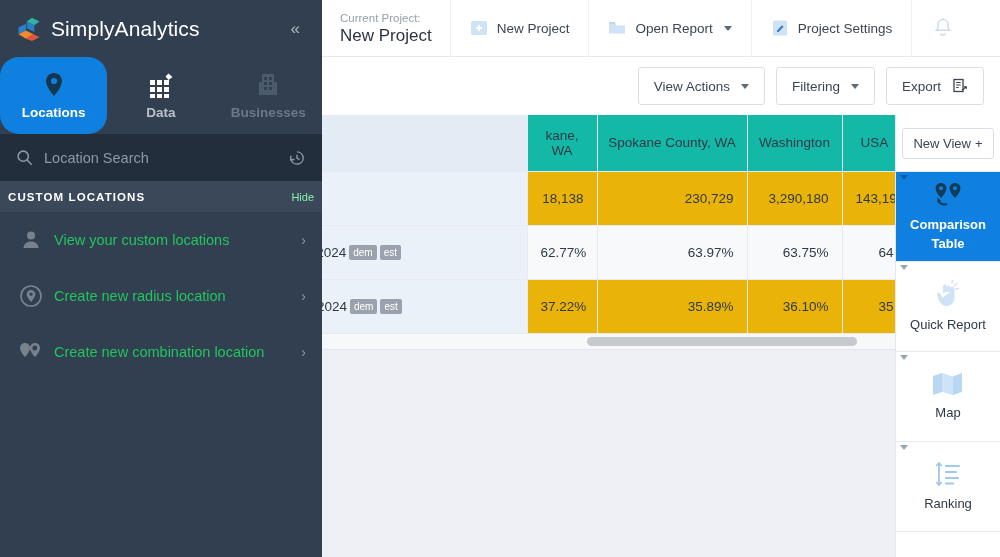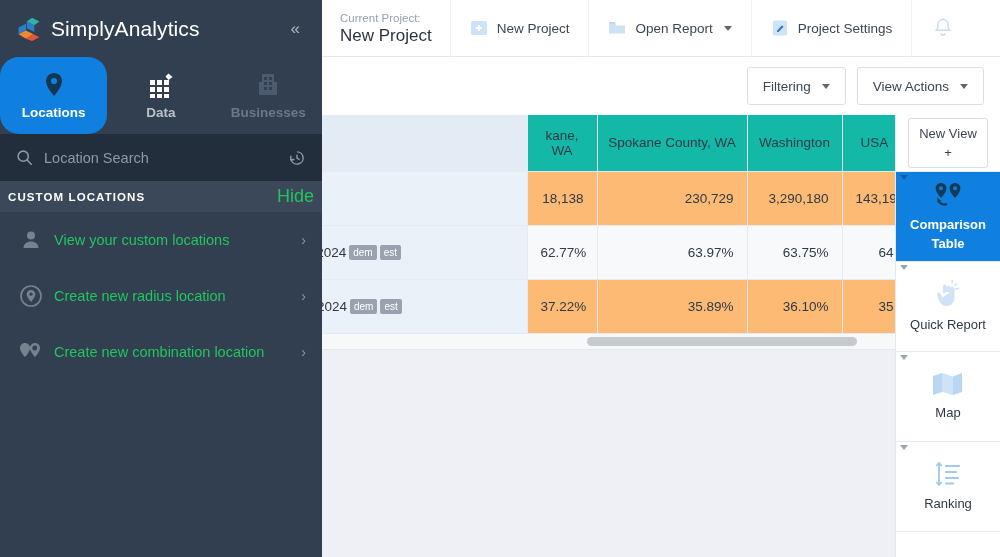--- a/index.html
+++ b/index.html
@@ -30,21 +30,21 @@
   .search-bar { height: 47px; background: #232e3c; display: flex; align-items: center; padding: 5px 16px; }
   .search-bar .sicon { width: 17px; height: 17px; flex: none; margin-right: 11px; }
   .search-input { background: transparent; border: none; outline: none; flex: 1;
                   color: #9aa5b1; font-size: 14.5px; font-family: "Liberation Sans", sans-serif; }
   .search-input::placeholder { color: #8e99a6; }
   .hist-icon { width: 18px; height: 18px; flex: none; cursor: pointer; }
 
   .section-head { height: 31px; background: #3a485a; display: flex; align-items: center;
                   padding: 0 8px; }
   .section-head .stitle { font-size: 11.5px; letter-spacing: 1.1px; color: #ffffff; font-weight: bold; }
-  .section-head .hide { margin-left: auto; font-size: 18px; color: #22c55e; cursor: pointer; }
+  .section-head .hide { margin-left: auto; font-size: 11px; color: #86efac; cursor: pointer; }
 
   .nav-item { height: 56px; display: flex; align-items: center; padding: 0 16px; cursor: pointer; }
   .nav-item .nicon { width: 30px; flex: none; display: flex; align-items: center; justify-content: center; }
   .nav-item .nlabel { font-size: 14.5px; color: #22c55e; margin-left: 8px; }
   .nav-item .chev { margin-left: auto; color: #8d97a3; font-size: 14px; }
 
   
   .right { flex: 1; height: 557px; display: flex; flex-direction: column; background: #eef0f5; min-width: 0; }
 
   .topbar { height: 57px; background: #ffffff; display: flex; align-items: center;
@@ -72,37 +72,37 @@
   .table-clip { overflow: hidden; background: #ffffff; }
 
   table.cmp { border-collapse: collapse; table-layout: fixed; width: 830px;
               margin-left: -245px; }
   table.cmp th, table.cmp td { border-right: 1px solid #e6ebf1; border-bottom: 1px solid #e6ebf1; }
   table.cmp th { background: #14b8a6; height: 56px; font-size: 13.5px; color: #2f3a47;
                  font-weight: normal; text-align: center; padding: 0 10px; }
   table.cmp th.rowhead { background: #e3ecf5; }
   table.cmp td { height: 54px; font-size: 13.5px; color: #2f3a47; padding: 0 13px; text-align: right; }
   table.cmp td.label { text-align: left; line-height: 17px; }
-  table.cmp tr.odd td { background: #fdba74; }
+  table.cmp tr.odd td { background: #eab308; }
   table.cmp tr.even td { background: #f7f9fb; }
   table.cmp tr.odd td.label { background: #eaf1f8; }
   table.cmp tr.even td.label { background: #eaf1f8; }
   .tag { display: inline-block; background: #9aa3ad; color: #ffffff; font-size: 10px;
          padding: 2px 4px; border-radius: 2px; margin-left: 3px; vertical-align: 1px; line-height: 11px; }
 
   .hscroll { height: 16px; background: #f7f8fa; position: relative; border-bottom: 1px solid #e3e7ee; }
   .hthumb { position: absolute; top: 3px; height: 9px; background: #c6c9ce; border-radius: 5px; }
   .filler { flex: 1; background: #eef0f5; }
 
   
   .views { width: 105px; flex: none; background: #ffffff; border-left: 1px solid #e3e7ee;
            display: flex; flex-direction: column; }
   .newview-wrap { height: 56px; display: flex; align-items: center; justify-content: center; flex: none; }
   .newview { border: 1px solid #d9dfe7; border-radius: 3px; background: #fff; font-size: 13px;
-             color: #3b4654; padding: 7px 10px; cursor: pointer; display: flex; align-items: center; gap: 4px; flex-direction: column; }
+             color: #3b4654; padding: 7px 10px; cursor: pointer; display: flex; align-items: center; gap: 4px; }
   .vitem { height: 90px; border-top: 1px solid #e7ebf1; position: relative; cursor: pointer;
            display: flex; flex-direction: column; align-items: center; justify-content: center; gap: 6px; flex: none; }
   .vitem .vlabel { font-size: 13px; color: #2f3a47; text-align: center; line-height: 19px; }
   .vitem.sel { background: #0f80e0; }
   .vitem.sel .vlabel { color: #ffffff; font-weight: bold; }
   .vcorner { position: absolute; top: 3px; left: 4px; border-left: 4px solid transparent;
              border-right: 4px solid transparent; border-top: 5px solid #9aa5b1; }
   .vitem.sel .vcorner { border-top-color: #0a5fa8; }
   .vrest { flex: 1; border-top: 1px solid #e7ebf1; background: #ffffff; }
 </style>
@@ -264,26 +264,34 @@
         <svg width="22" height="23" viewBox="0 0 22 23">
           <path d="M11 2.5c-3 0-5 2.1-5 5 0 4.3-1.6 5.8-1.6 5.8h13.2S16 11.8 16 7.5c0-2.9-2-5-5-5z" fill="none" stroke="#cbdcf0" stroke-width="1.5"></path>
           <path d="M9 16.2c0 1.1.9 1.9 2 1.9s2-.8 2-1.9" fill="none" stroke="#cbdcf0" stroke-width="1.5"></path>
           <path d="M11 1v1.5" stroke="#cbdcf0" stroke-width="1.5"></path>
         </svg>
       </div>
     </div>
 
     <div class="actionbar">
       <div class="act-btn">
+        <span>View Actions</span>
+        <span class="caret"></span>
+      </div>
+      <div class="act-btn">
         <span>Filtering</span>
         <span class="caret"></span>
       </div>
       <div class="act-btn">
-        <span>View Actions</span>
-        <span class="caret"></span>
+        <span>Export</span>
+        <svg width="16" height="16" viewBox="0 0 16 16">
+          <rect x="2" y="1.5" width="9" height="12" fill="none" stroke="#3b4654" stroke-width="1.3"></rect>
+          <path d="M4.2 4.5h4.5M4.2 7h4.5M4.2 9.5h2.5" stroke="#3b4654" stroke-width="1.1"></path>
+          <path d="M10 12.2 L14.5 8.6 M14.5 8.6 l-2.4.2 M14.5 8.6 l-.3 2.3" stroke="#3b4654" stroke-width="1.2" fill="none"></path>
+        </svg>
       </div>
     </div>
 
     <div class="body-row">
 
       <div class="table-area">
         <div class="table-clip">
           <table class="cmp">
             <colgroup>
               <col style="width:450px">

